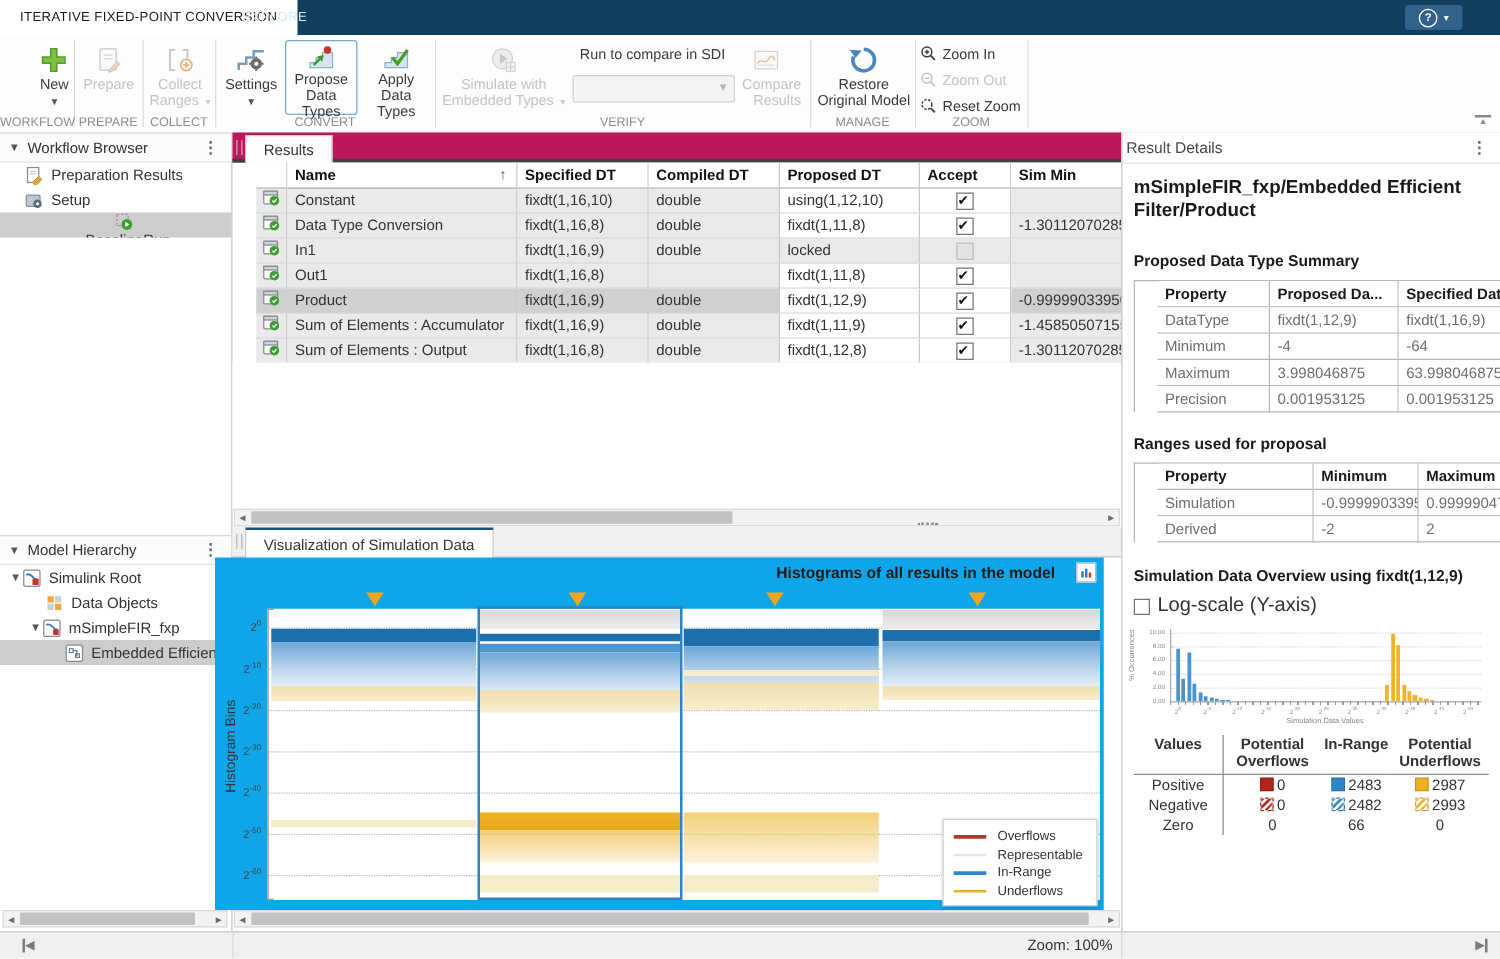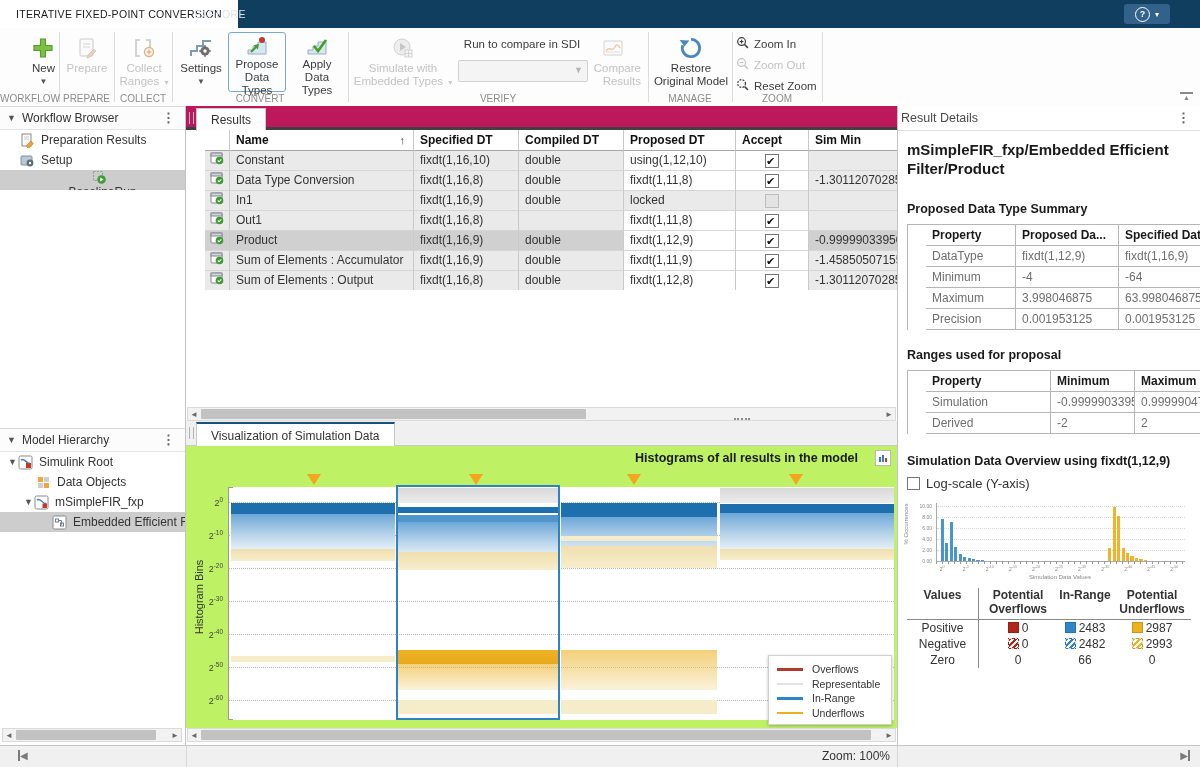--- a/index.html
+++ b/index.html
@@ -78,21 +78,21 @@
   .sort-arrow{position:absolute;right:8px;top:0;font-size:11px;color:#444;}
   .cb{width:12px;height:12px;border:1px solid #757575;background:#fff;display:inline-block;position:relative;}
   .cb.cb-checked::after{content:"✔";position:absolute;left:0px;top:-3px;font-size:11px;color:#111;}
   .cb.cb-disabled{background:#e3e3e3;border-color:#bdbdbd;}
   #results-below{position:absolute;left:186px;top:290px;width:711px;height:117px;background:#fff;}
 
   
   #viz-tabbar{position:absolute;left:186px;top:421px;width:711px;height:25px;background:#f0f0f0;border-bottom:1px solid #c9c9c9;box-sizing:border-box;}
   #viz-tab{position:absolute;left:10px;top:1px;height:23px;background:#fff;border:1px solid #c9c9c9;border-top:2px solid #17507b;
            border-bottom:none;display:flex;align-items:center;padding:0 14px;font-size:12px;color:#333;}
-  #viz-panel{position:absolute;left:186px;top:446px;width:711px;height:282px;background:#bef264;}
+  #viz-panel{position:absolute;left:172px;top:446px;width:711px;height:282px;background:#0ea5e9;}
   #viz-title{position:absolute;left:228px;top:5px;width:665px;text-align:center;font-weight:bold;font-size:12.5px;color:#1a1a1a;}
   #viz-opts-icon{position:absolute;right:6px;top:4px;width:14px;height:14px;border:1px solid #b9b9b9;background:#fff;
                  display:flex;align-items:center;justify-content:center;}
   #viz-ylabel{position:absolute;left:-42px;top:145px;width:110px;text-align:center;font-size:11px;color:#333;
               transform:rotate(-90deg);}
   #main-yticks{position:absolute;left:0px;top:41px;width:40px;height:233px;}
   .ytick{position:absolute;right:3px;font-size:9px;color:#444;}
   .ytick sup{font-size:6.5px;}
   #marker-row{position:absolute;left:42px;top:28px;width:665px;height:13px;}
   .marker{position:absolute;top:0;width:0;height:0;border-left:7px solid transparent;border-right:7px solid transparent;
@@ -123,21 +123,21 @@
   #rightpanel{position:absolute;left:897px;top:106px;width:303px;height:639px;background:#fff;border-left:1px solid #c3c3c3;box-sizing:border-box;}
   #rd-header{position:relative;height:24px;border-bottom:1px solid #e2e2e2;display:flex;align-items:center;padding-left:3px;
              font-size:12.5px;color:#4a4a4a;}
   #rd-header .kebab{position:absolute;right:10px;top:4px;font-size:13px;color:#666;font-weight:bold;}
   #rd-heading{position:absolute;left:9px;top:34px;width:286px;font-size:15px;font-weight:bold;color:#1a1a1a;line-height:19px;}
   .rd-section{position:absolute;left:9px;font-size:12.5px;font-weight:bold;color:#1a1a1a;}
   .dt-table{position:absolute;left:9px;display:grid;border-top:1px solid #b5b5b5;border-left:1px solid #b5b5b5;padding-left:18px;}
   .dt-cell{border-right:1px solid #b5b5b5;border-bottom:1px solid #b5b5b5;padding:3px 6px;font-size:12px;color:#6e6e6e;
            background:#fff;white-space:nowrap;overflow:hidden;height:14px;line-height:14px;}
   .dt-head{font-weight:bold;color:#1a1a1a;}
-  #log-scale-row{position:absolute;left:9px;top:370px;display:flex;align-items:center;gap:6px;font-size:13px;color:#333;}
+  #log-scale-row{position:absolute;left:9px;top:370px;display:flex;align-items:center;gap:6px;font-size:16px;color:#333;}
   #log-scale-row .cb{width:11px;height:11px;}
 
   
   #mini-ylabel{position:absolute;left:-22px;top:415px;width:60px;font-size:6px;color:#888;transform:rotate(-90deg);text-align:center;}
   #mini-yticks{position:absolute;left:14px;top:397px;width:22px;height:58px;}
   .mini-ylab{position:absolute;right:2px;font-size:5px;color:#888;}
   #mini-plot{position:absolute;left:38px;top:397px;width:248px;height:58px;border-left:1px solid #aaa;border-bottom:1px solid #aaa;background:#fff;}
   .mini-grid{position:absolute;left:0;width:100%;border-top:1px dotted #d9d9d9;}
   .mini-bar{position:absolute;bottom:0;}
   #mini-tickstrip{position:absolute;left:38px;top:455px;width:248px;height:3px;

